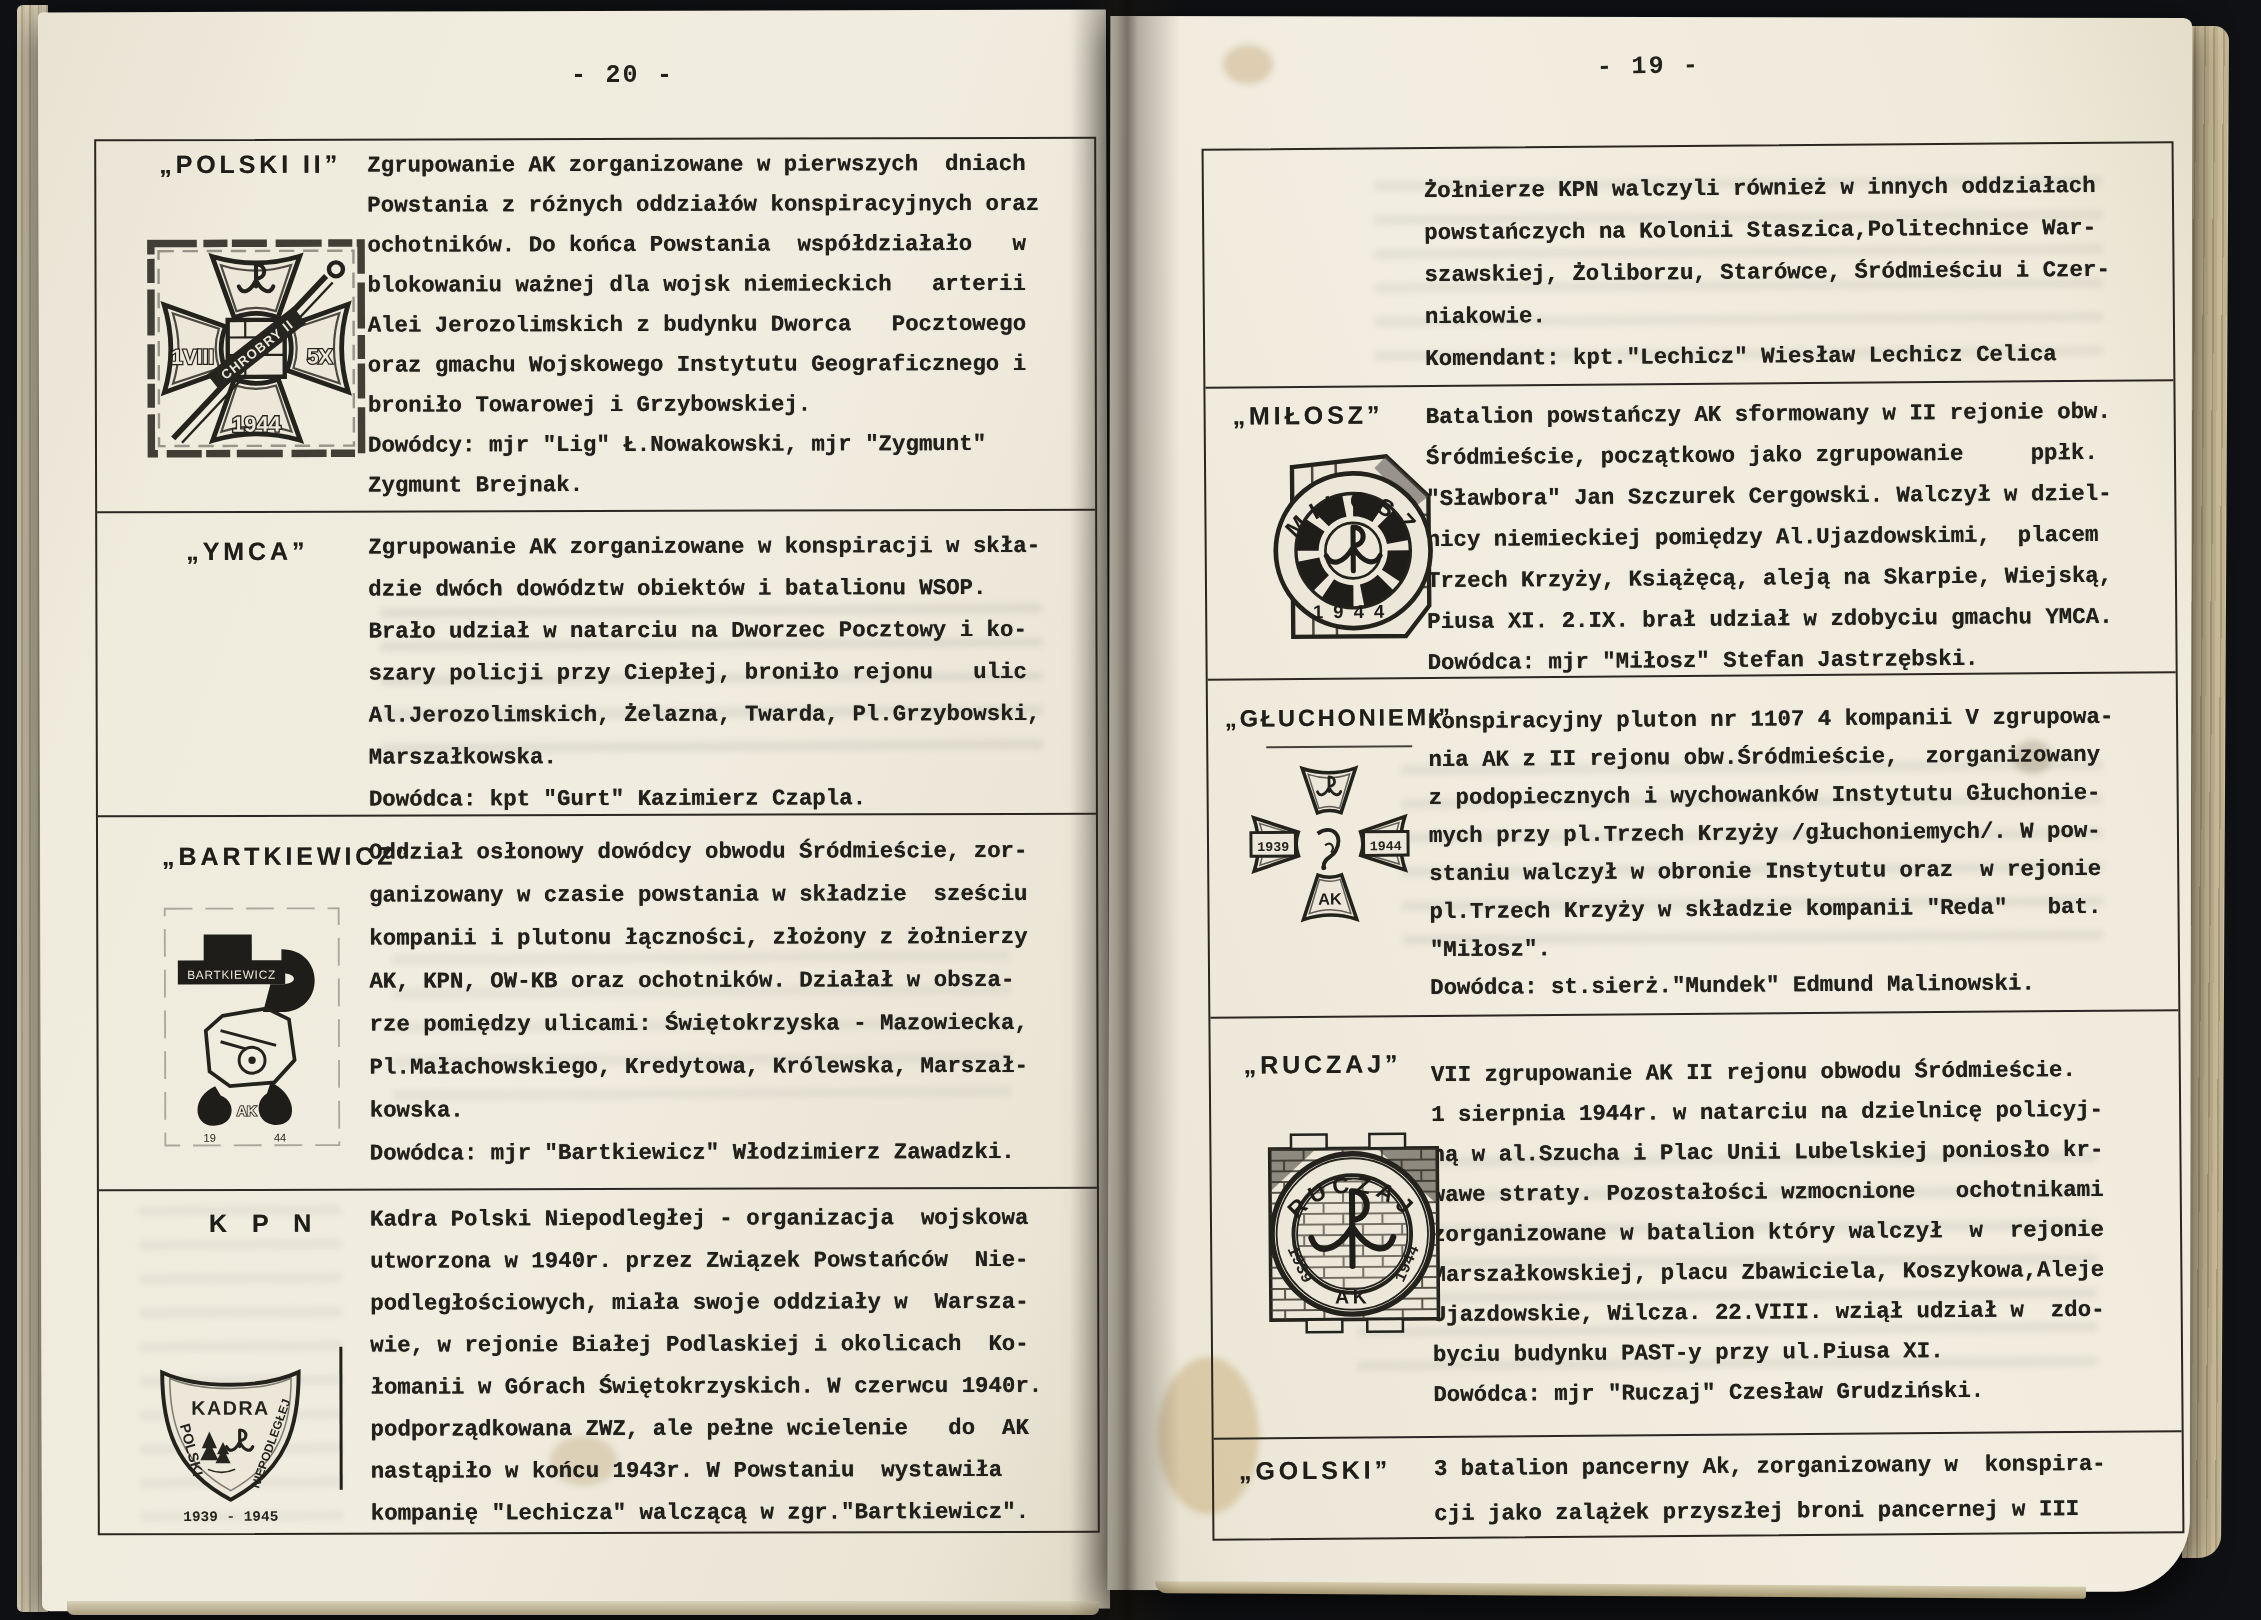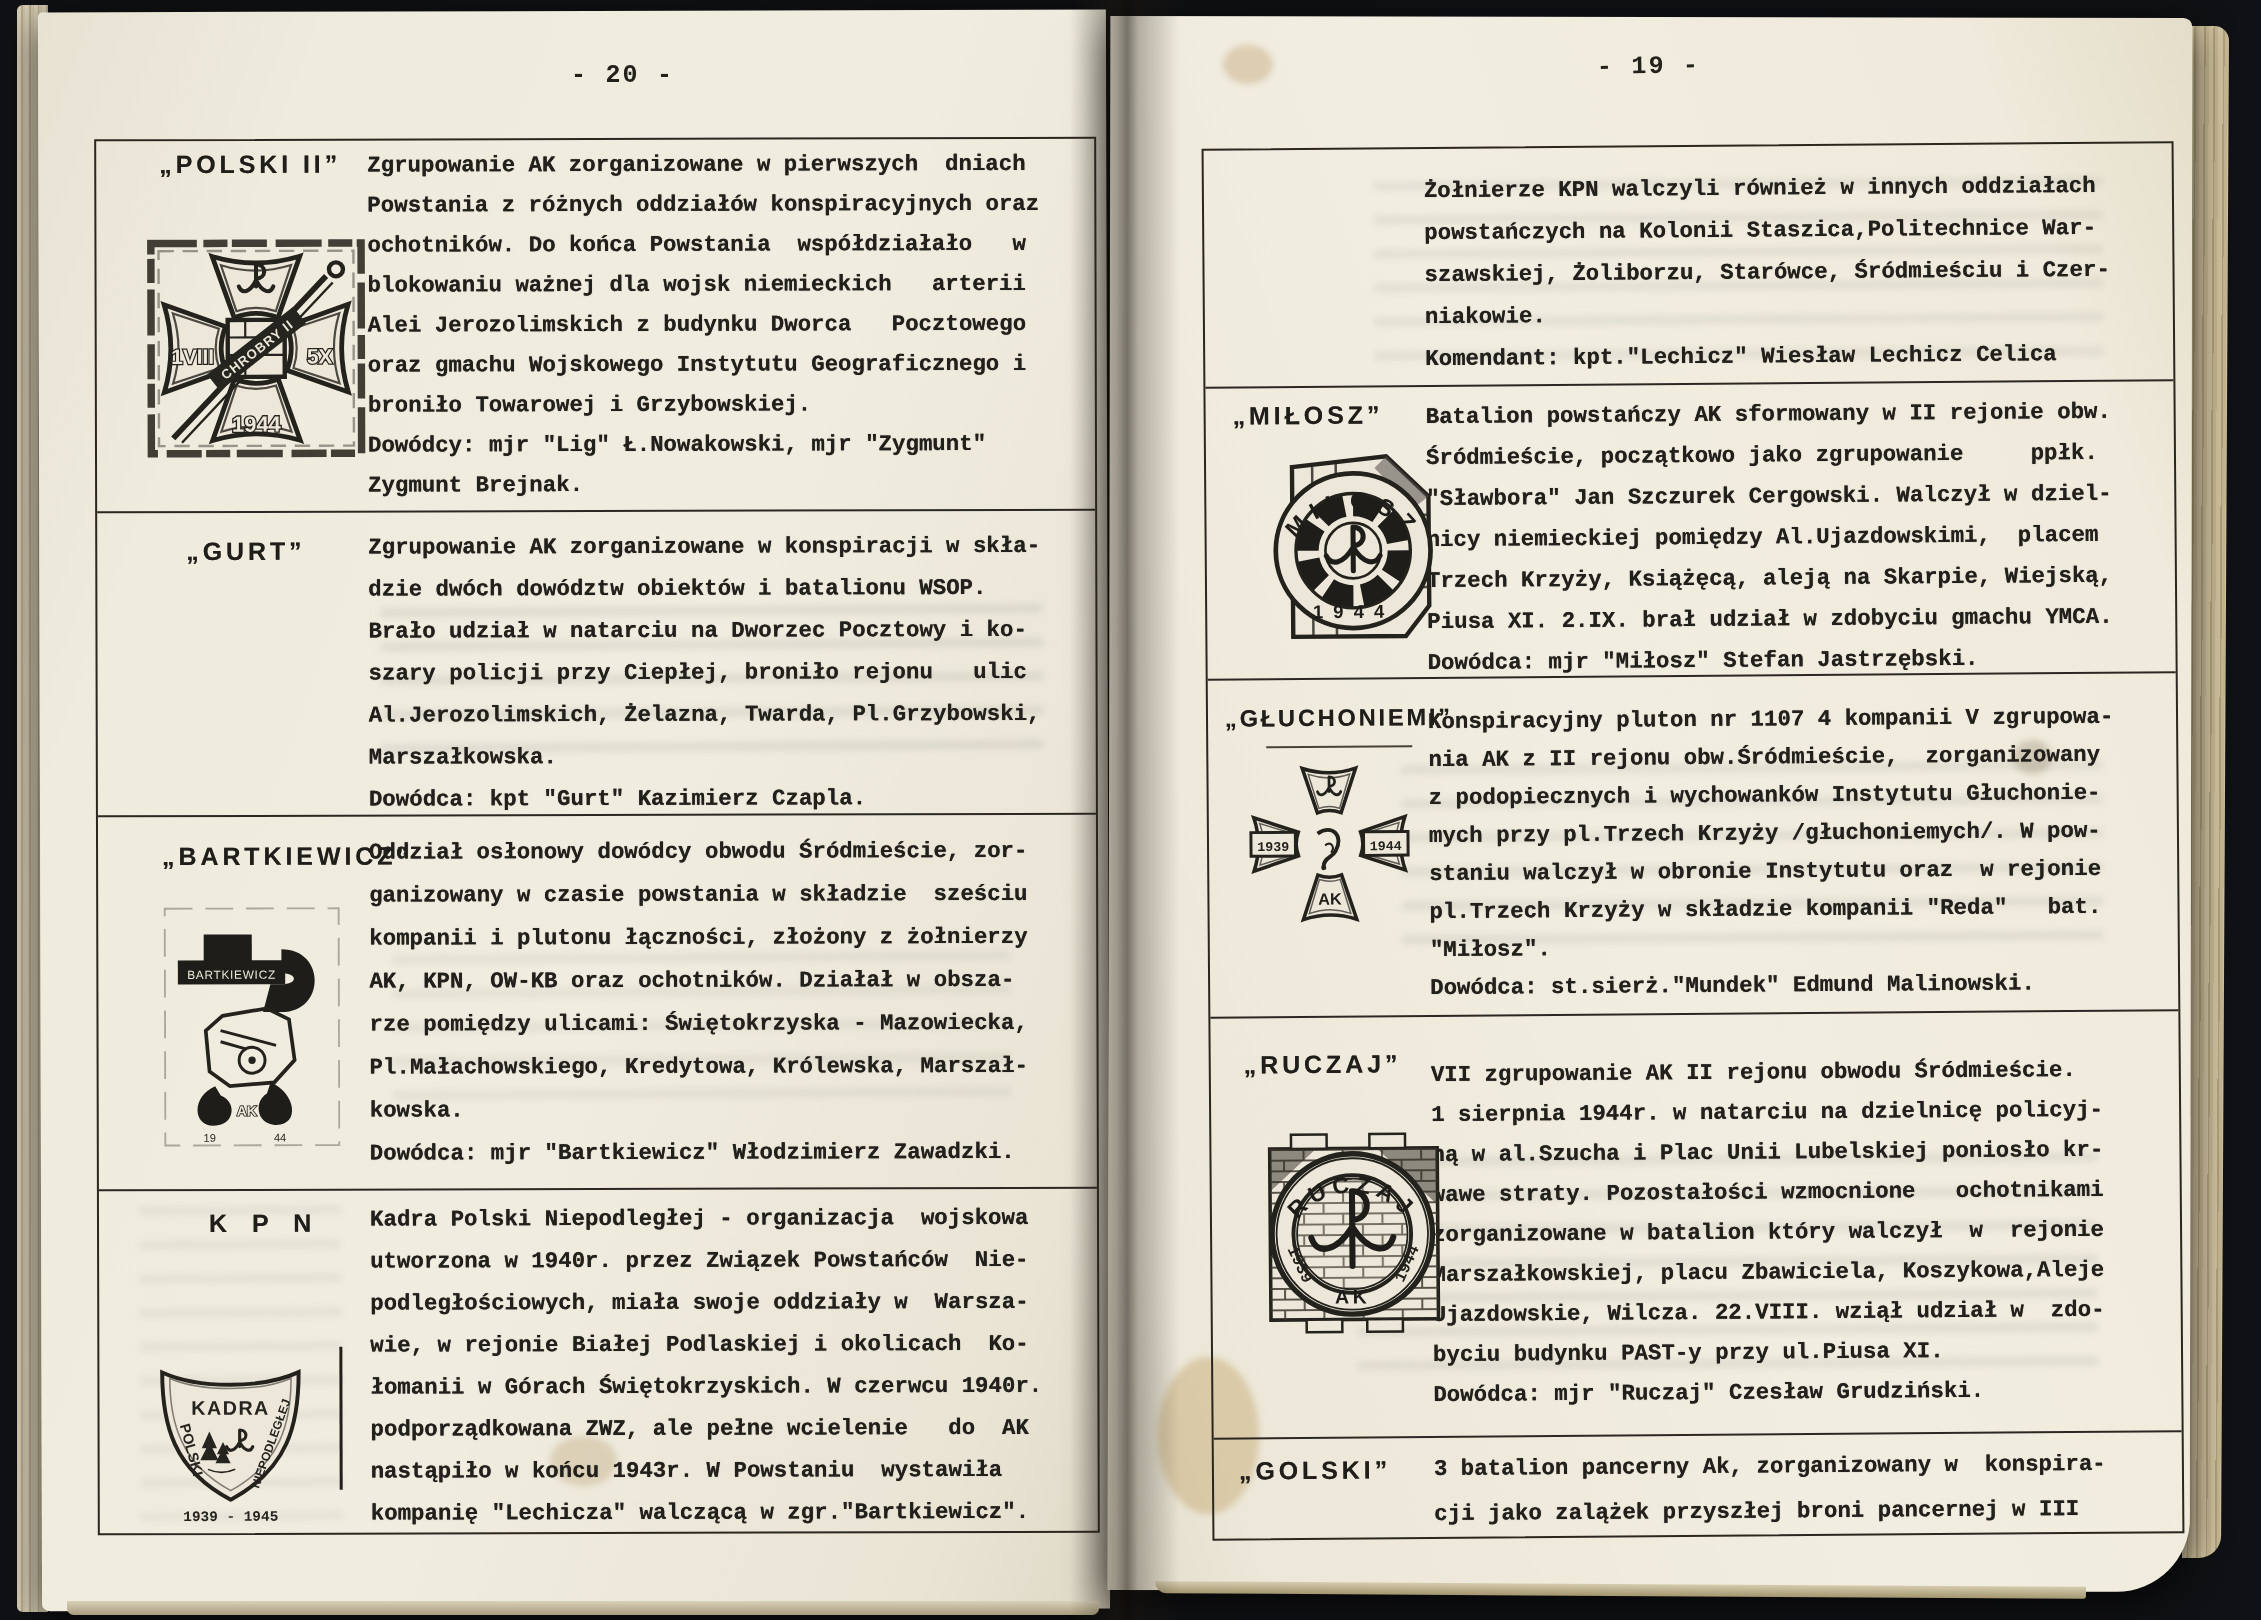--- a/index.html
+++ b/index.html
@@ -118,21 +118,21 @@
         <rect x="25" y="45.5" width="50" height="9.5" fill="#26241f"></rect>
         <text x="50" y="52.8" font-size="6" font-weight="bold" fill="#ece7d9" text-anchor="middle" letter-spacing=".5">CHROBRY II</text>
       </g>
       <use href="#pw" x="40" y="10" width="20" height="17"></use>
       <text x="21" y="57" font-size="9.5" font-weight="bold" text-anchor="middle" fill="#ece7d9" stroke="#24221d" stroke-width="1.1" paint-order="stroke">1VIII</text>
       <text x="79" y="57" font-size="9.5" font-weight="bold" text-anchor="middle" fill="#ece7d9" stroke="#24221d" stroke-width="1.1" paint-order="stroke">5X</text>
       <text x="50" y="88" font-size="10" font-weight="bold" text-anchor="middle" fill="#ece7d9" stroke="#24221d" stroke-width="1.2" paint-order="stroke">1944</text>
     </svg>
   </div>
 
-  <div class="entry-label" style="left:89px;top:396px">„GURT”</div>
+  <div class="entry-label" style="left:89px;top:396px">„YMCA”</div>
   <div class="tblock" style="left:271px;top:394px;--lh:42px">
     <div>Zgrupowanie AK zorganizowane w konspiracji w skła-</div>
     <div>dzie dwóch dowództw obiektów i batalionu WSOP.</div>
     <div>Brało udział w natarciu na Dworzec Pocztowy i ko-</div>
     <div>szary policji przy Ciepłej, broniło rejonu   ulic</div>
     <div>Al.Jerozolimskich, Żelazna, Twarda, Pl.Grzybowski,</div>
     <div>Marszałkowska.</div>
     <div>Dowódca: kpt "Gurt" Kazimierz Czapla.</div>
   </div>
 

